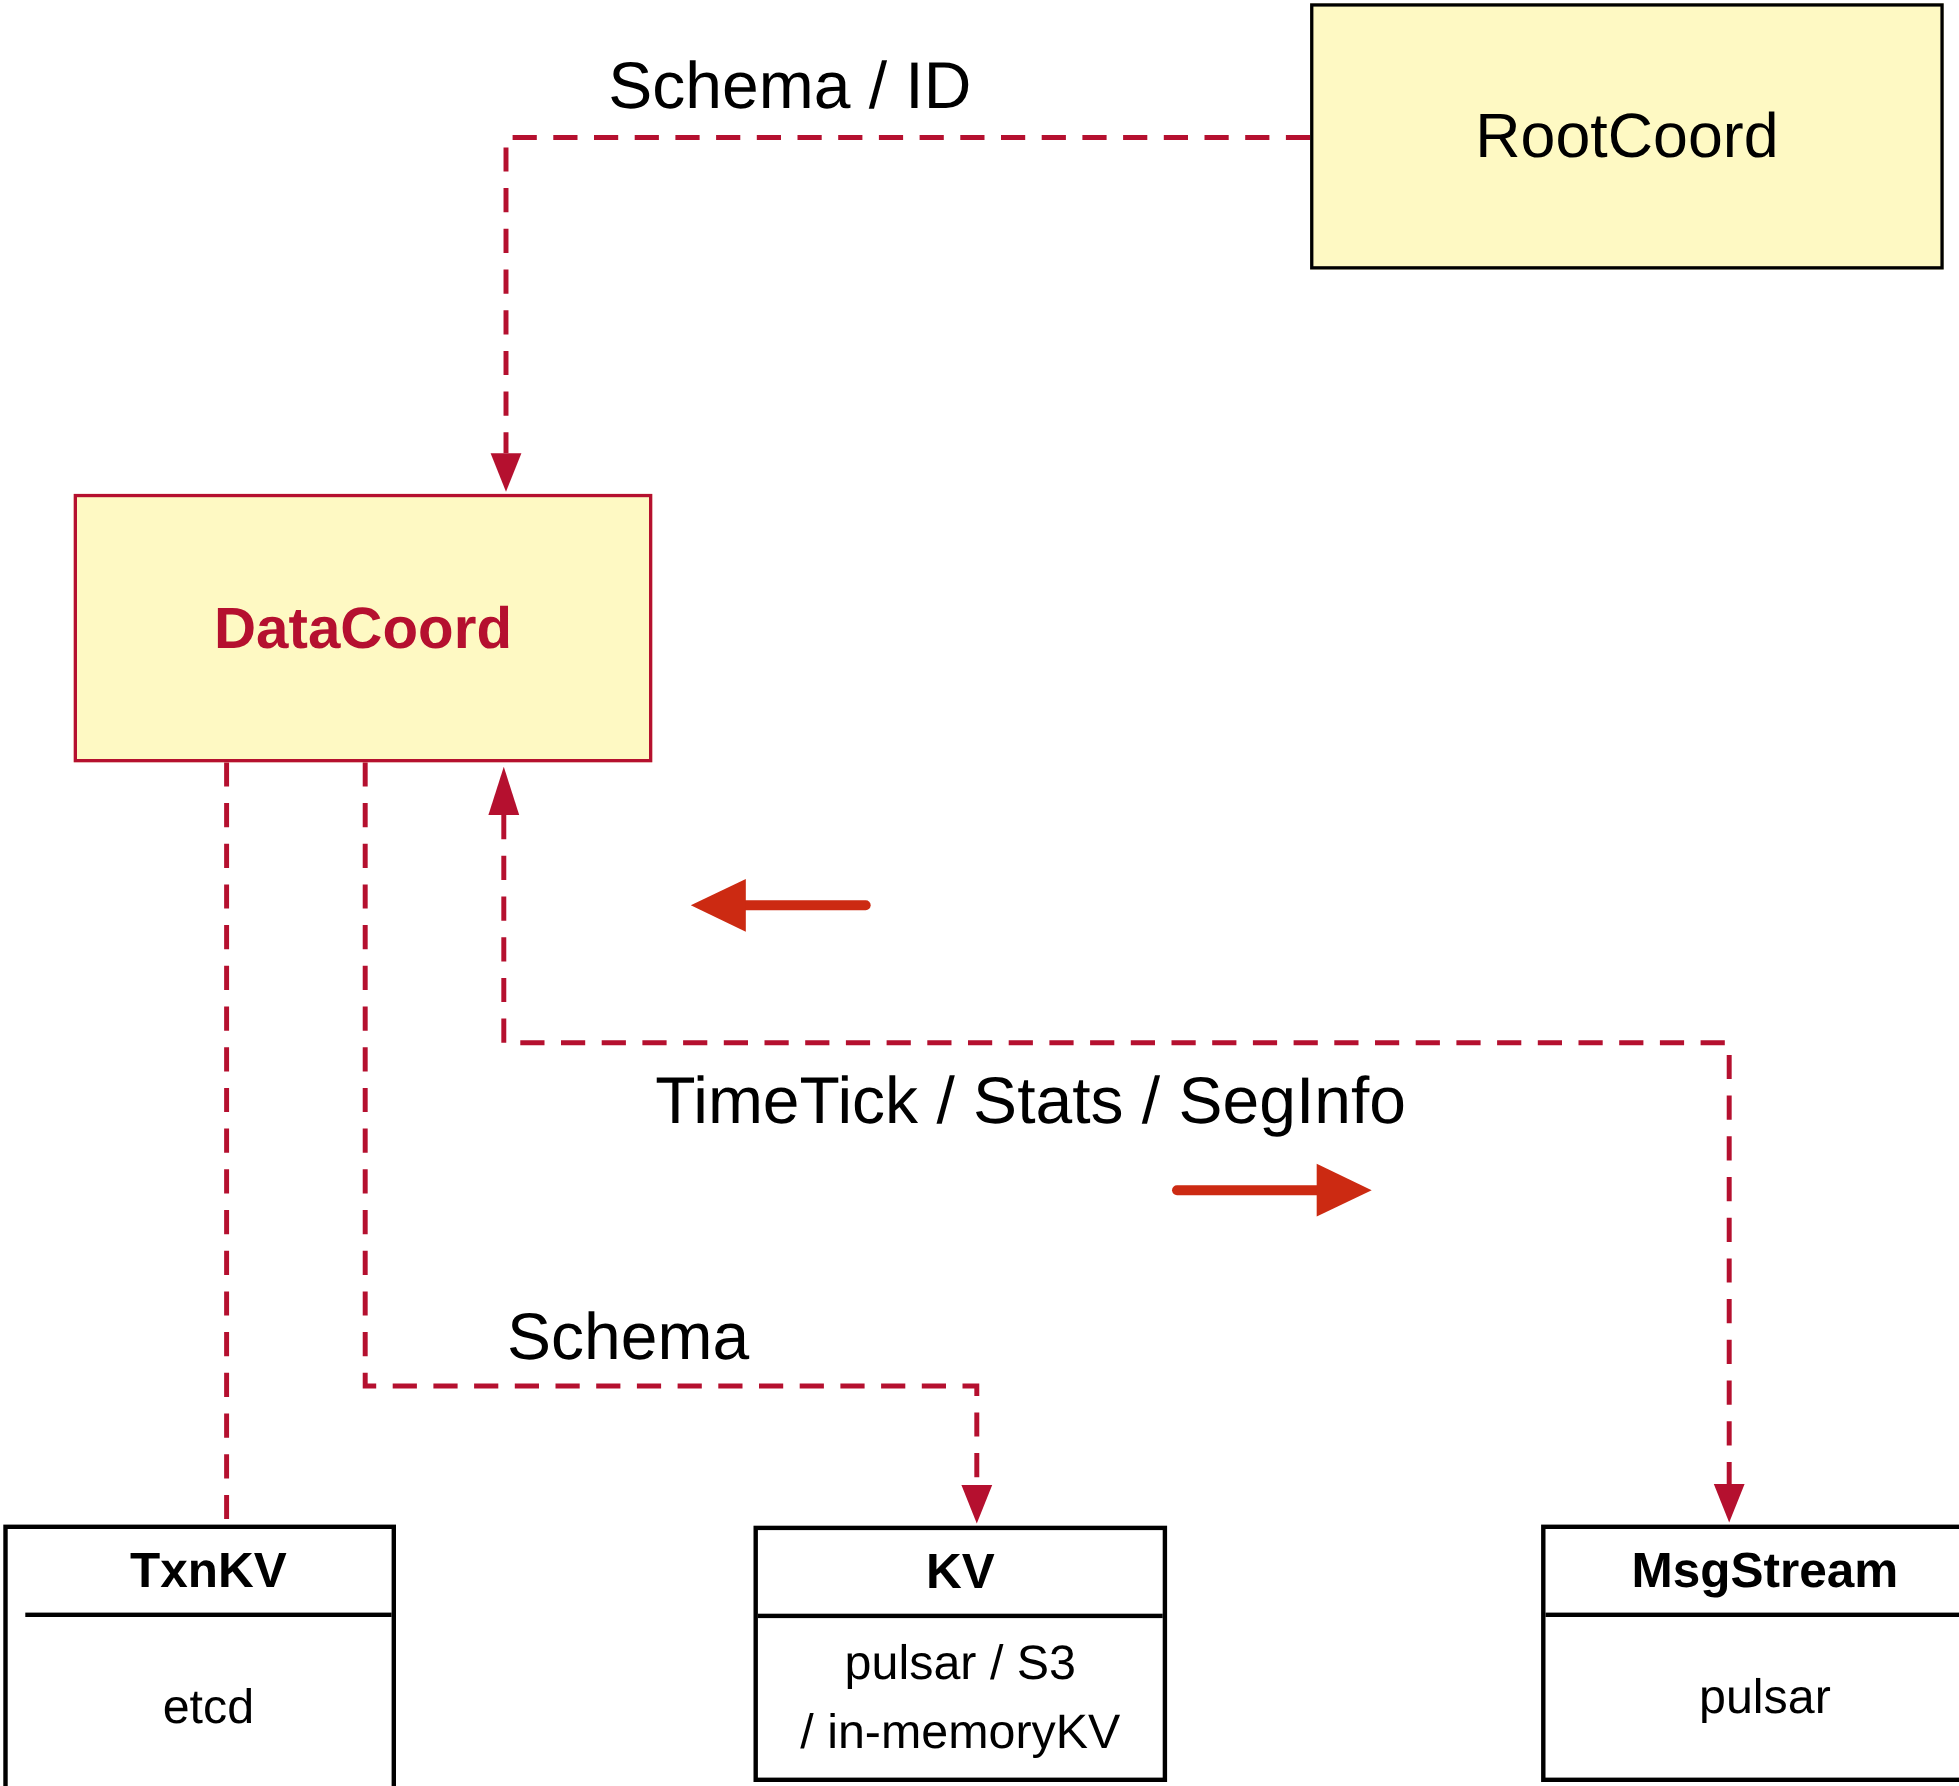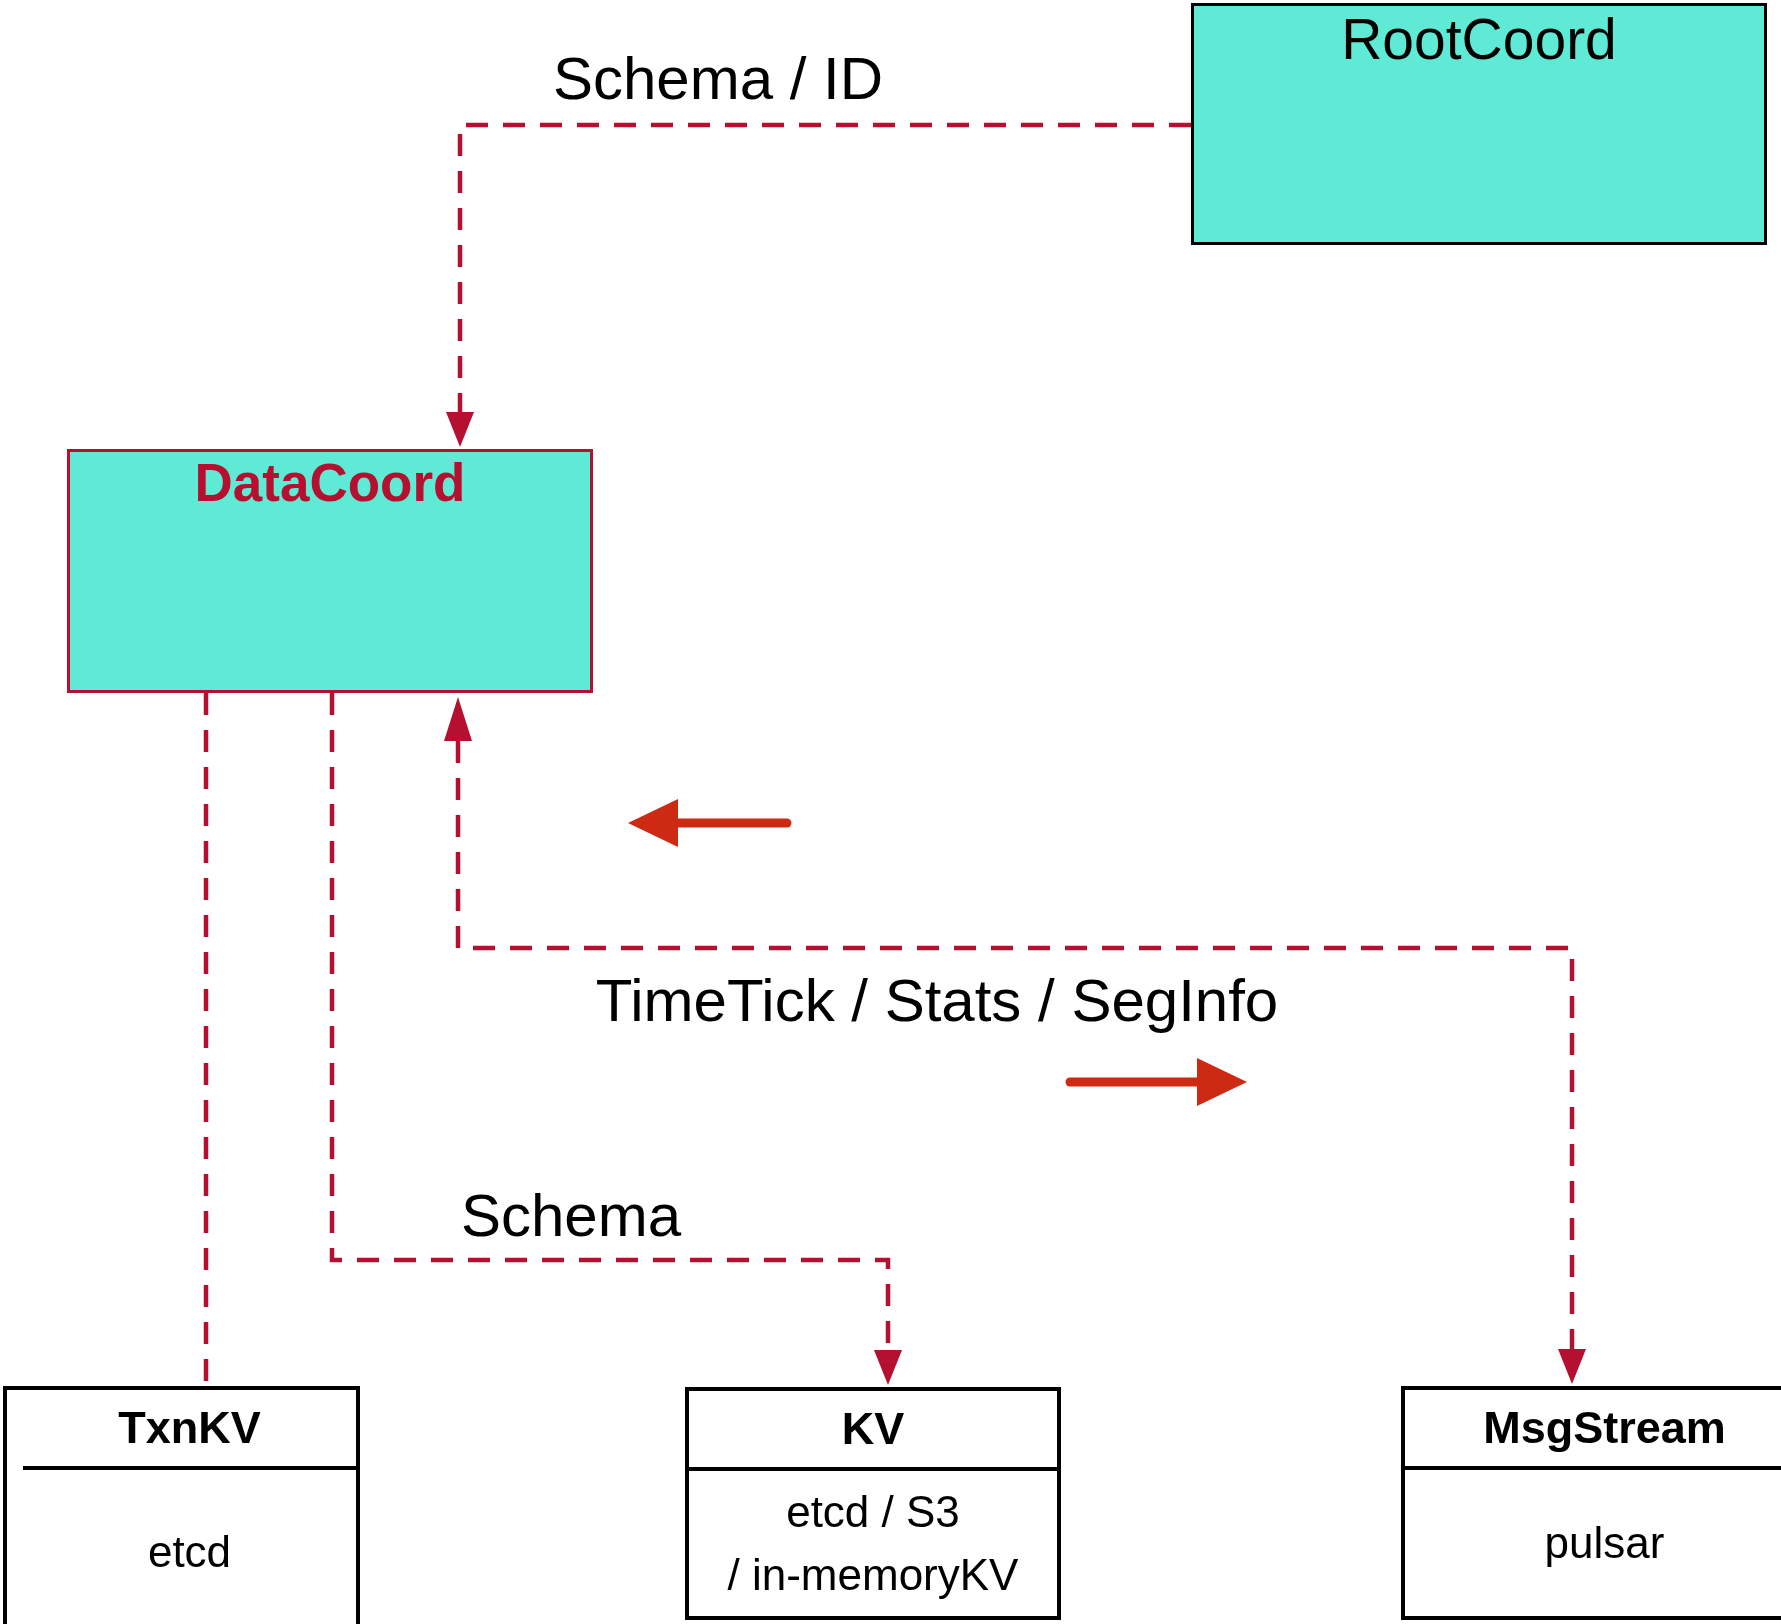--- a/index.html
+++ b/index.html
@@ -14,22 +14,22 @@
     width:1781px;height:1624px;
     background:#ffffff;
     font-family:"Liberation Sans", sans-serif;
     color:var(--text-color);
     overflow:hidden;
   }
   svg.wires{position:absolute;left:0;top:0;width:1781px;height:1624px;}
   .node{
     position:absolute;
     box-sizing:border-box;
-    background:#5eead4;
-    display:flex;justify-content:center;
+    background:#fef9c3;
+    display:flex;align-items:center;justify-content:center;
   }
   .node-plain{border:3.5px solid var(--box-border);}
   .node-rootcoord{left:1191px;top:3px;width:576px;height:242px;font-size:57px;}
   .node-datacoord{
     left:67px;top:449px;width:526px;height:244px;
     border:3.2px solid var(--dash-color);
     color:var(--dash-color);font-size:53px;font-weight:bold;
   }
   .record{
     position:absolute;box-sizing:border-box;background:#ffffff;
@@ -105,21 +105,21 @@
   <div class="record record-txnkv">
     <div class="hdr">TxnKV</div>
     <div class="bdy">
       <span>etcd</span>
     </div>
   </div>
 
   <div class="record record-kv">
     <div class="hdr">KV</div>
     <div class="bdy">
-      <span>etcd / S3</span>
+      <span>pulsar / S3</span>
       <span>/ in-memoryKV</span>
     </div>
   </div>
 
   <div class="record record-msgstream">
     <div class="hdr">MsgStream</div>
     <div class="bdy">
       <span>pulsar</span>
     </div>
   </div>

